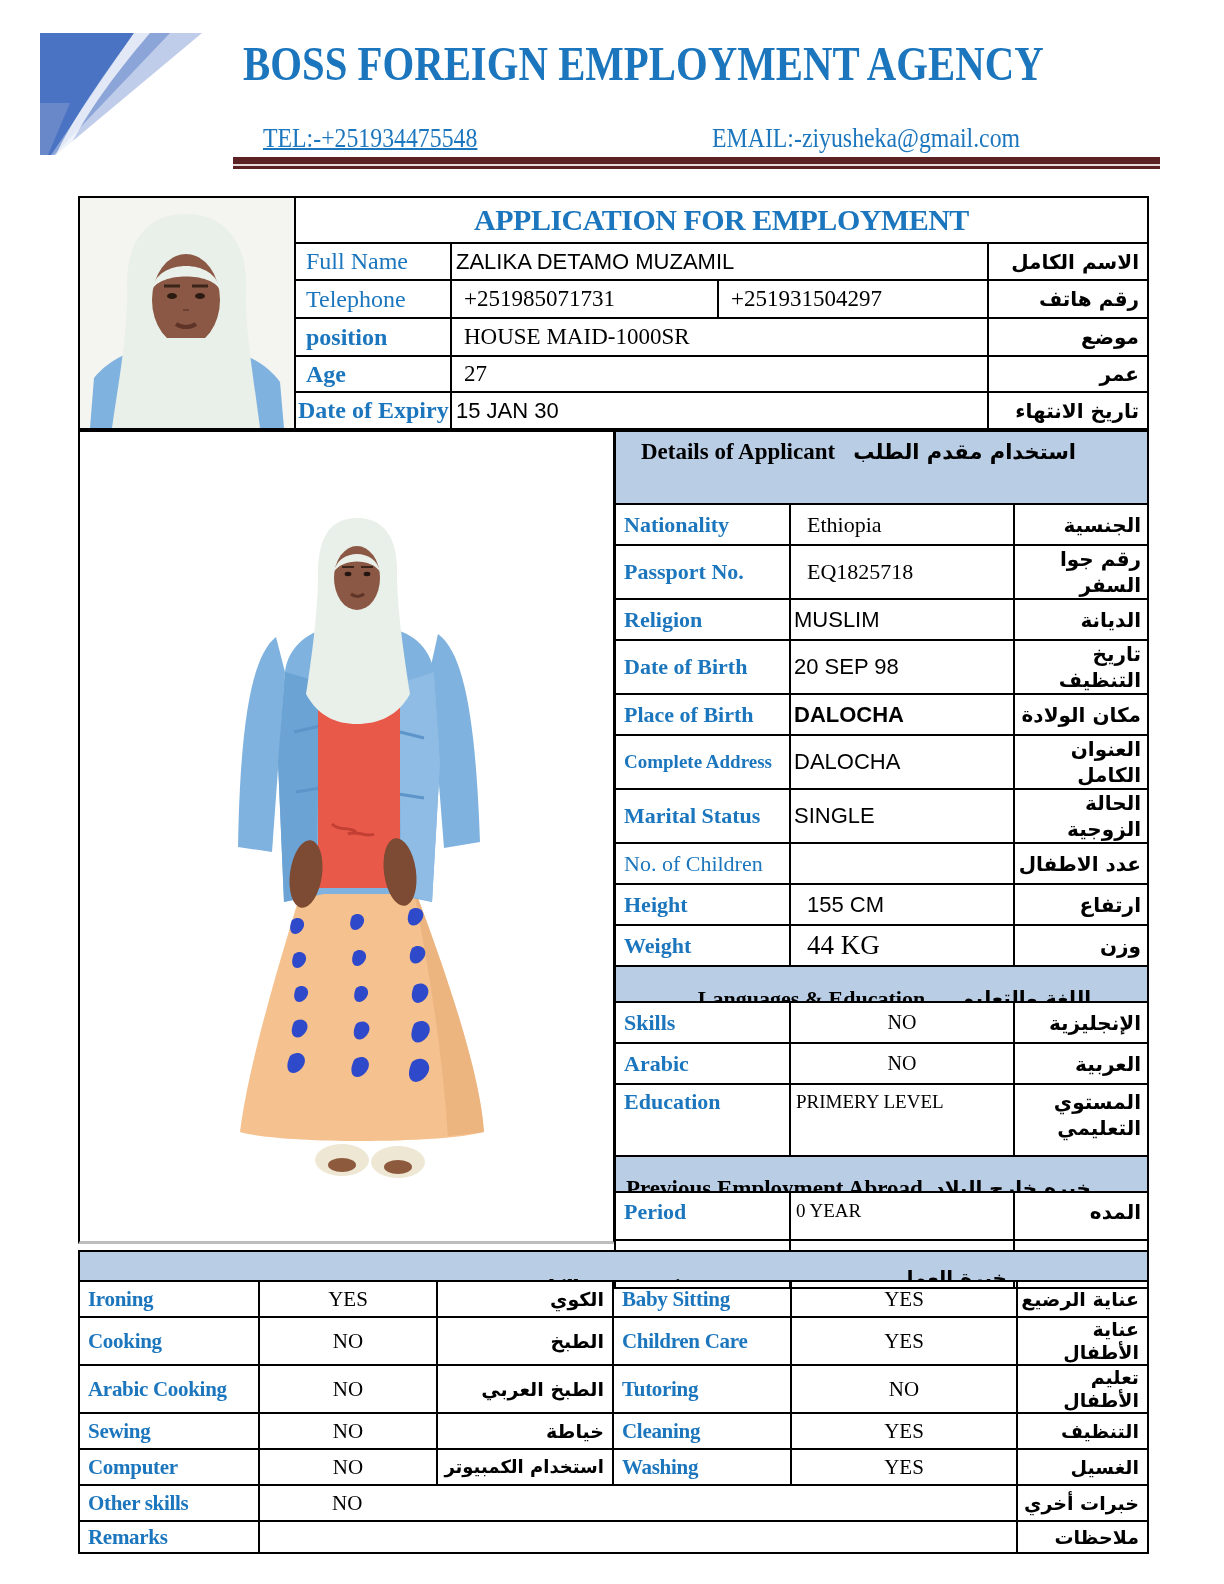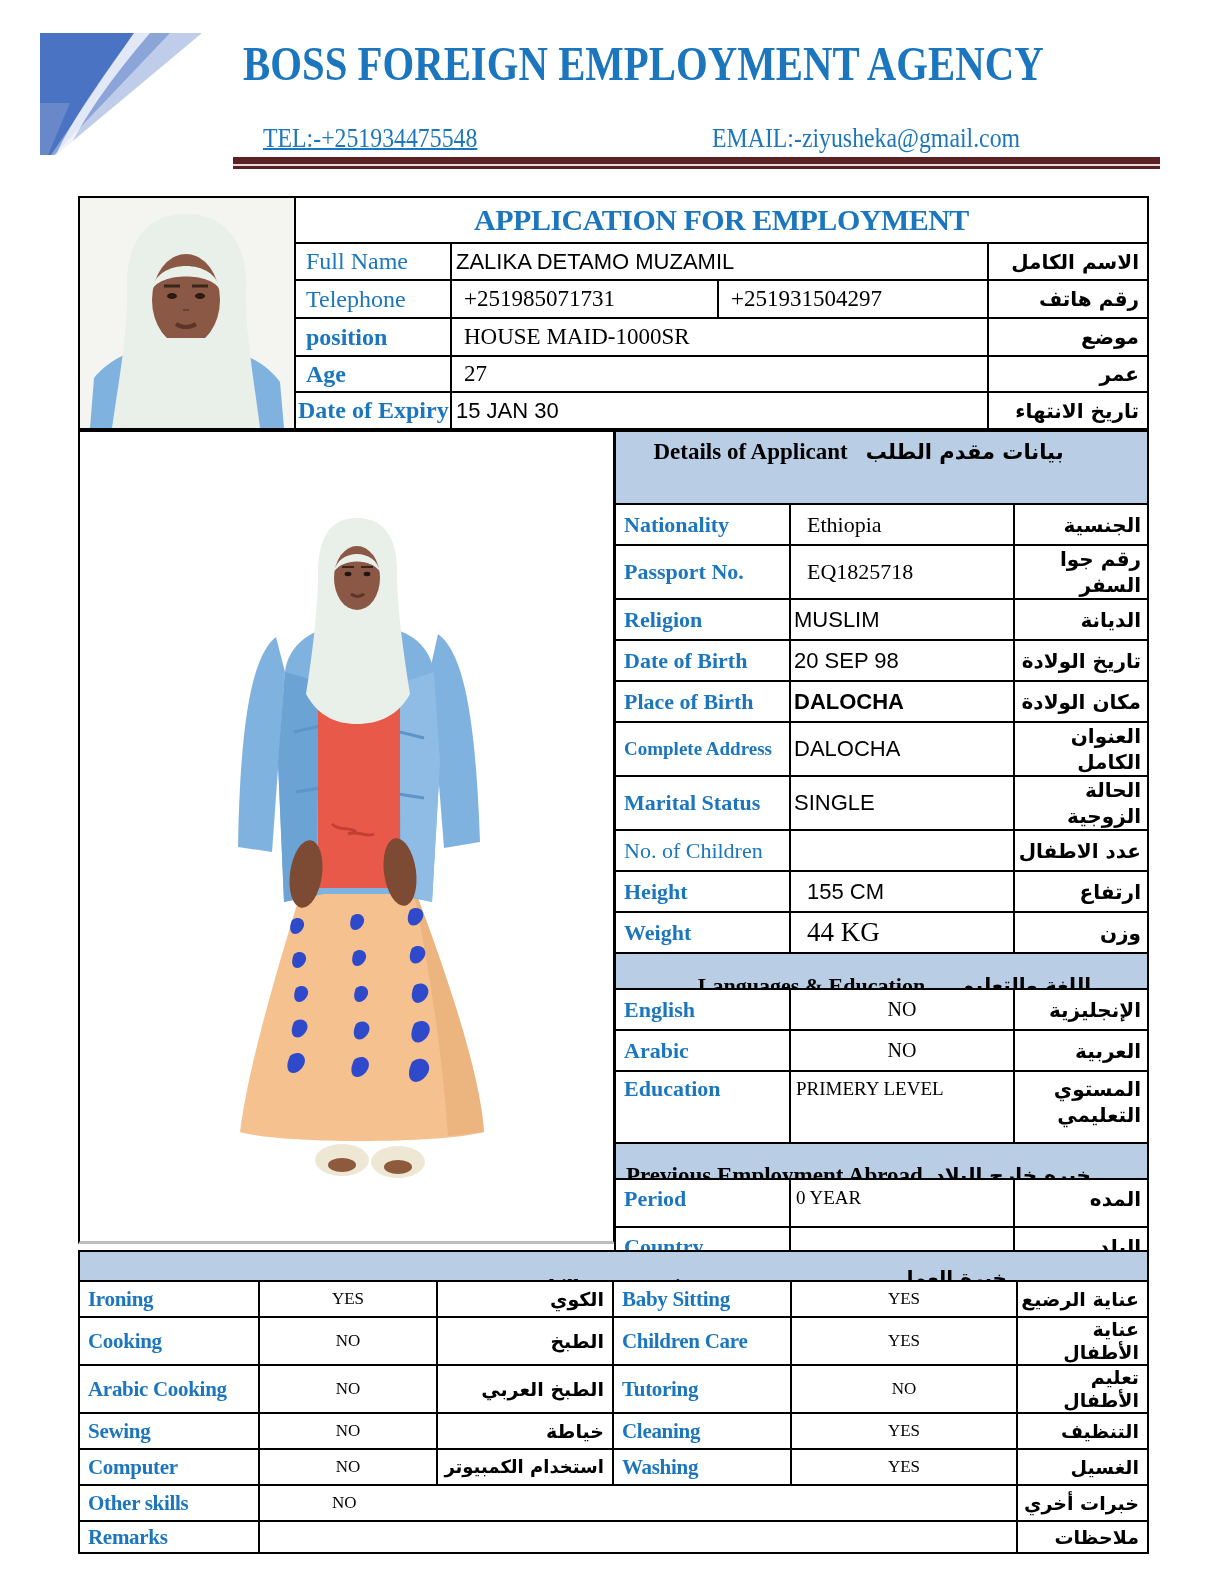--- a/index.html
+++ b/index.html
@@ -47,21 +47,21 @@
   .padL16{padding-left:16px;} .padL2{padding-left:3px;} .padL4{padding-left:5px;}
   .big{font-size:27px;}
   .ctr{text-align:center;}
   .d-ar{font-size:20px;text-align:right;padding-right:6px;line-height:1.3;}
   .sec-head{position:relative;height:100%;}
   .sec-head .en{font-size:23px;font-weight:bold;}
   .sec-head .arx{position:absolute;font-size:20px;}
 
   .skills-table{left:78px;top:1250px;}
   .sk-lbl{color:#1c76bd;font-size:21px;font-weight:bold;padding-left:8px;letter-spacing:-.3px;}
-  .sk-val{font-size:17px;text-align:center;}
+  .sk-val{font-size:21px;text-align:center;}
   .sk-val.wide{text-align:left;padding-left:72px;}
   .sk-ar{font-size:19px;text-align:right;padding-right:8px;}
 </style>
 </head>
 <body>
 
 <div class="page">
 
   <svg class="abs" style="left:40px;top:33px" width="175" height="122" viewBox="0 0 175 122">
     <polygon points="0,0 162,0 16,122 0,122" fill="#bfcdea"></polygon>
@@ -207,21 +207,21 @@
     <colgroup>
         <col style="width:175px">
         <col style="width:224px">
         <col style="width:134px">
       </colgroup>
     <tbody>
         <tr style="height:73px">
       <td colspan="3" class="hdr-bg vtop">
         <div class="sec-head" style="padding-top:7px;text-align:center;transform:translateX(-28px)">
           <span class="en">Details of Applicant</span>
-          <span class="ar arx" style="position:static;margin-right:-10px;margin-left:14px;font-size:21px">بيانات مقدم الطلب</span>
+          <span class="ar arx" style="position:static;margin-right:-10px;margin-left:14px;font-size:21px">استخدام مقدم الطلب</span>
         </div>
       </td>
     </tr>
     <tr style="height:41px">
           <td class="d-lbl">Nationality</td>
           <td class="d-val padL16">Ethiopia</td>
           <td class="d-ar"><span class="ar">الجنسية</span></td>
         </tr>
     <tr style="height:41px">
           <td class="d-lbl">Passport No.</td>
@@ -229,21 +229,21 @@
           <td class="d-ar"><span class="ar">رقم جوا السفر</span></td>
         </tr>
     <tr style="height:41px">
           <td class="d-lbl">Religion</td>
           <td class="d-val sans padL2">MUSLIM</td>
           <td class="d-ar"><span class="ar">الديانة</span></td>
         </tr>
     <tr style="height:41px">
           <td class="d-lbl">Date of Birth</td>
           <td class="d-val sans padL2">20 SEP 98</td>
-          <td class="d-ar"><span class="ar">تاريخ الولادة</span></td>
+          <td class="d-ar"><span class="ar">تاريخ التنظيف</span></td>
         </tr>
     <tr style="height:41px">
           <td class="d-lbl">Place of Birth</td>
           <td class="d-val sans padL2" style="font-weight:bold">DALOCHA</td>
           <td class="d-ar"><span class="ar">مكان الولادة</span></td>
         </tr>
     <tr style="height:41px">
           <td class="d-lbl sm">Complete Address</td>
           <td class="d-val sans padL2">DALOCHA</td>
           <td class="d-ar"><span class="ar">العنوان الكامل</span></td>
@@ -273,21 +273,21 @@
       <td colspan="3" class="hdr-bg">
         <div class="sec-head">
           <div style="position:absolute;left:0;right:0;top:2px;text-align:center;transform:translateX(-70px)">
             <span class="en" style="font-size:22px">Languages &amp; Education</span>
           </div>
           <span class="ar arx" style="right:56px;top:2px">اللغة والتعليم</span>
         </div>
       </td>
     </tr>
     <tr style="height:41px">
-          <td class="d-lbl">English</td>
+          <td class="d-lbl">Skills</td>
           <td class="d-val ctr" style="font-size:20px">NO</td>
           <td class="d-ar"><span class="ar">الإنجليزية</span></td>
         </tr>
     <tr style="height:41px">
           <td class="d-lbl">Arabic</td>
           <td class="d-val ctr" style="font-size:20px">NO</td>
           <td class="d-ar"><span class="ar">العربية</span></td>
         </tr>
     <tr style="height:72px">
       <td class="d-lbl vtop" style="padding-top:4px">Education</td>

